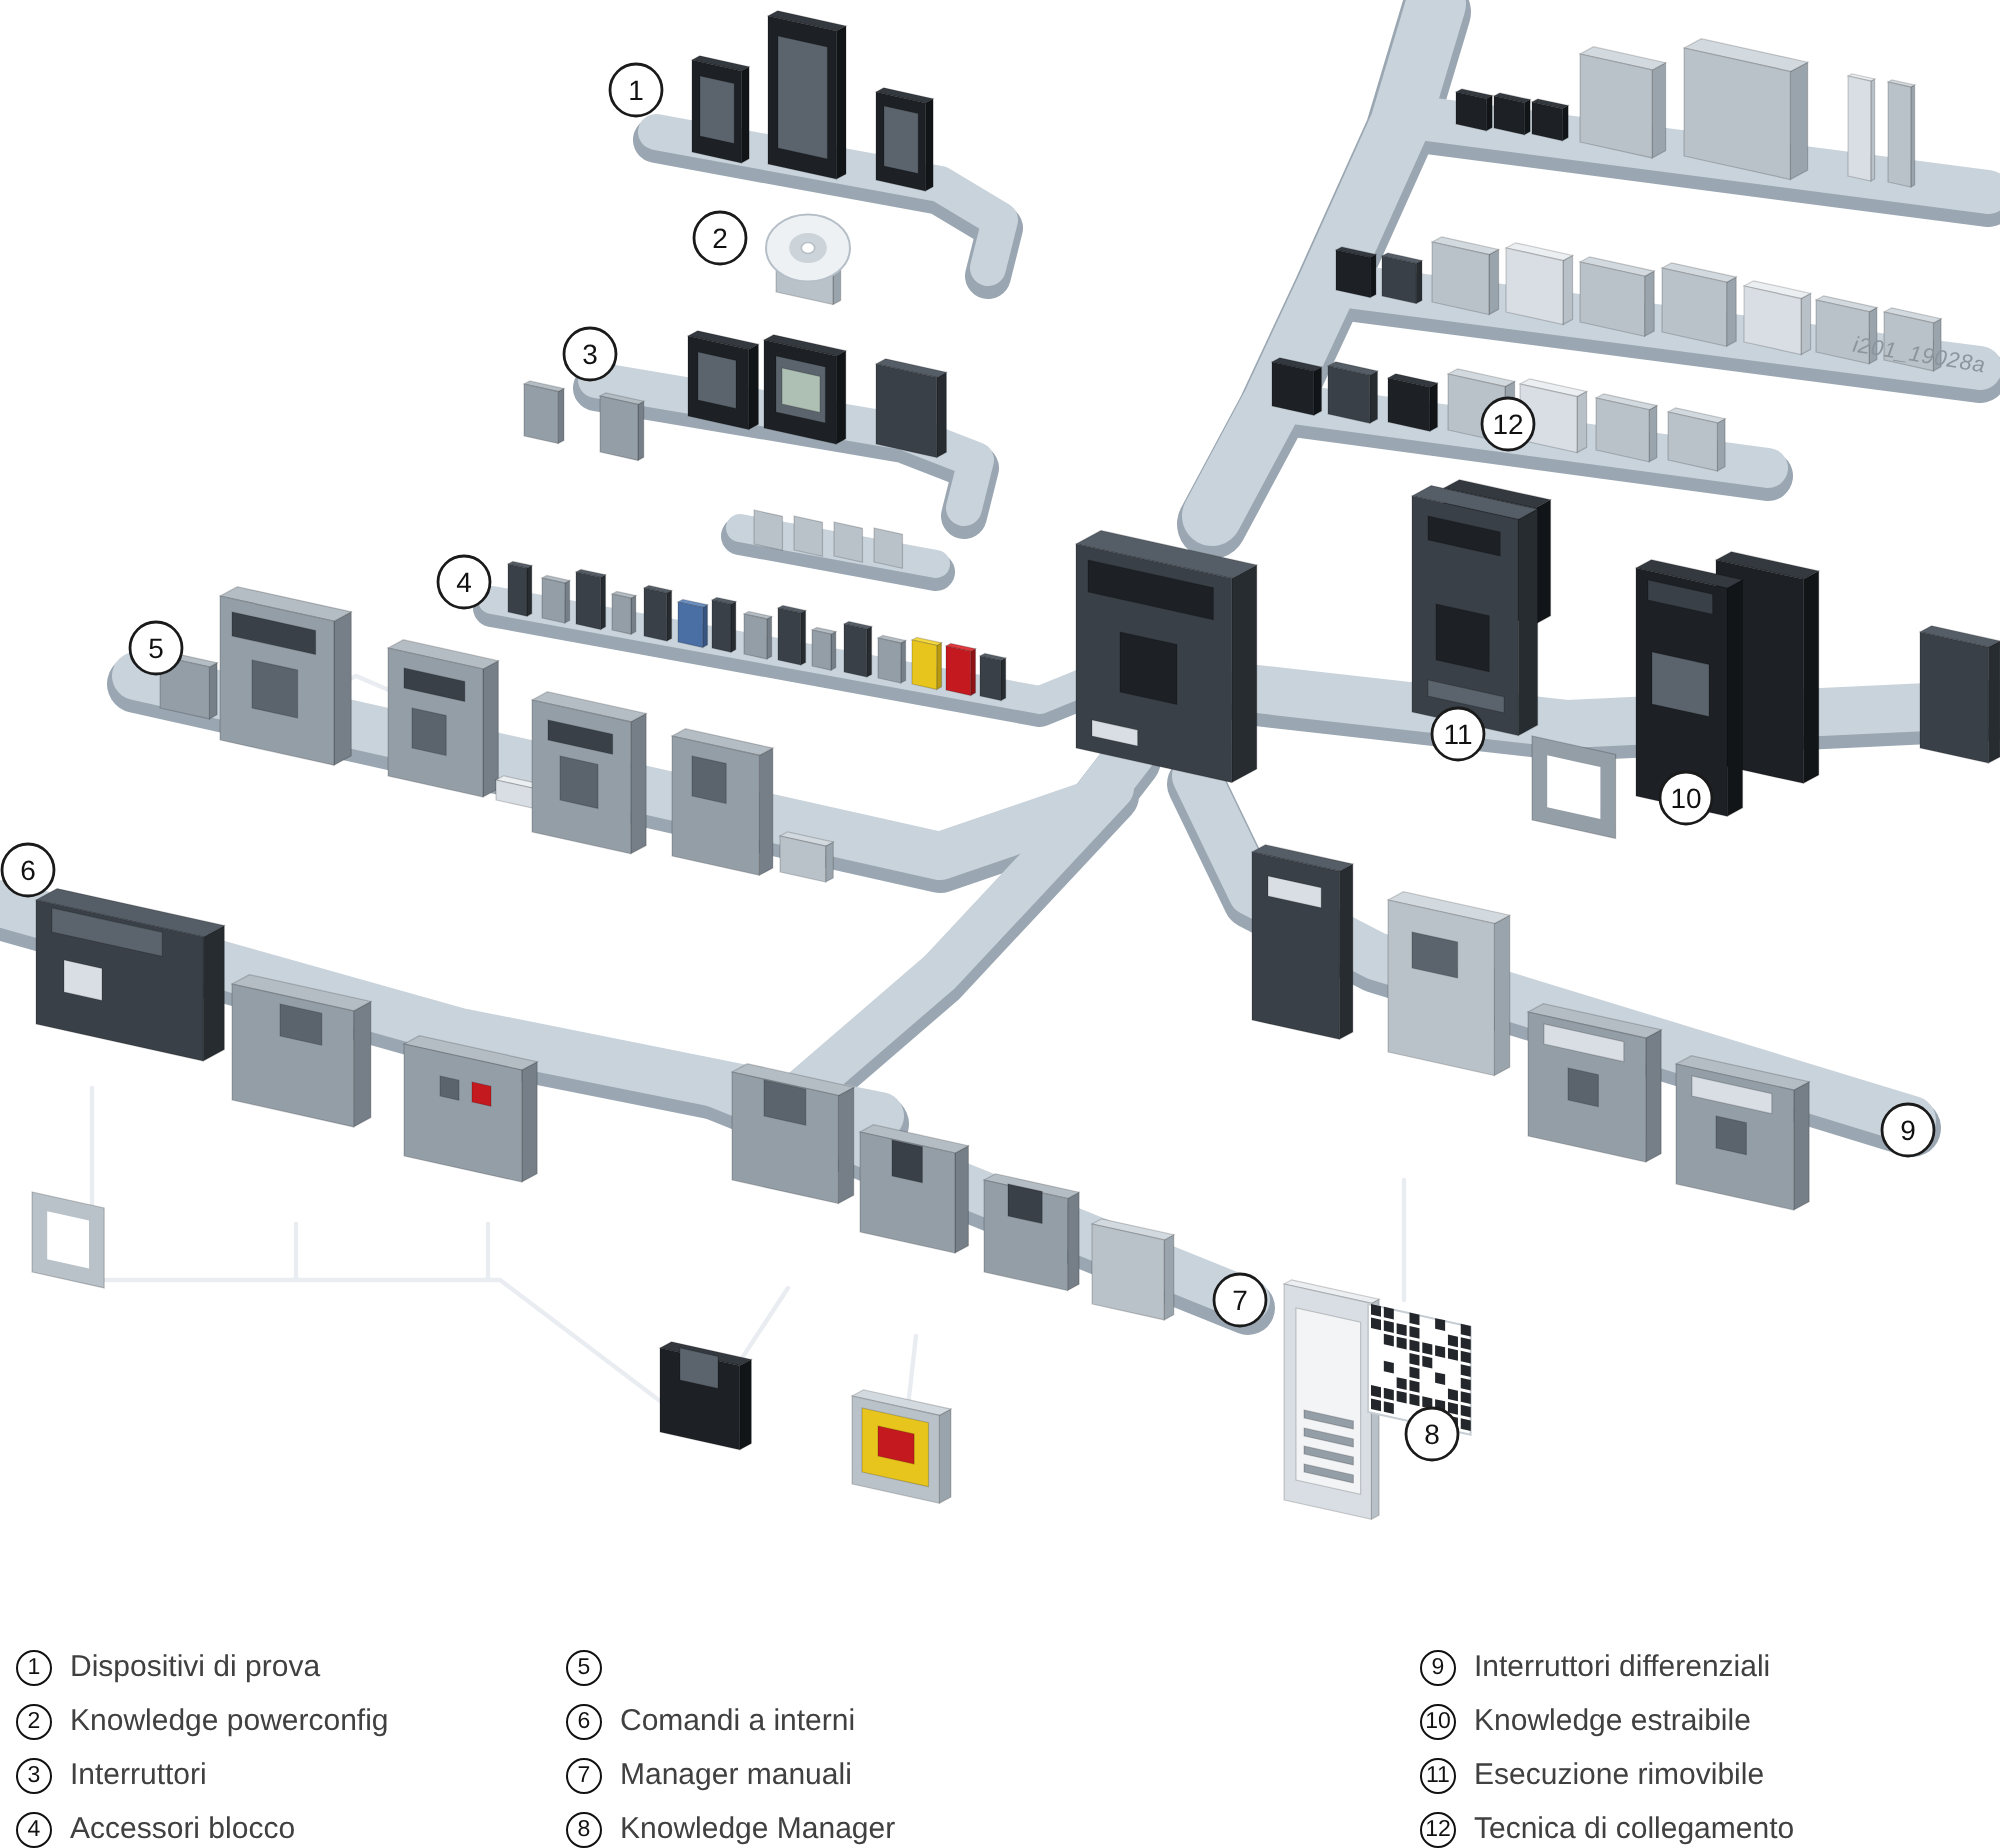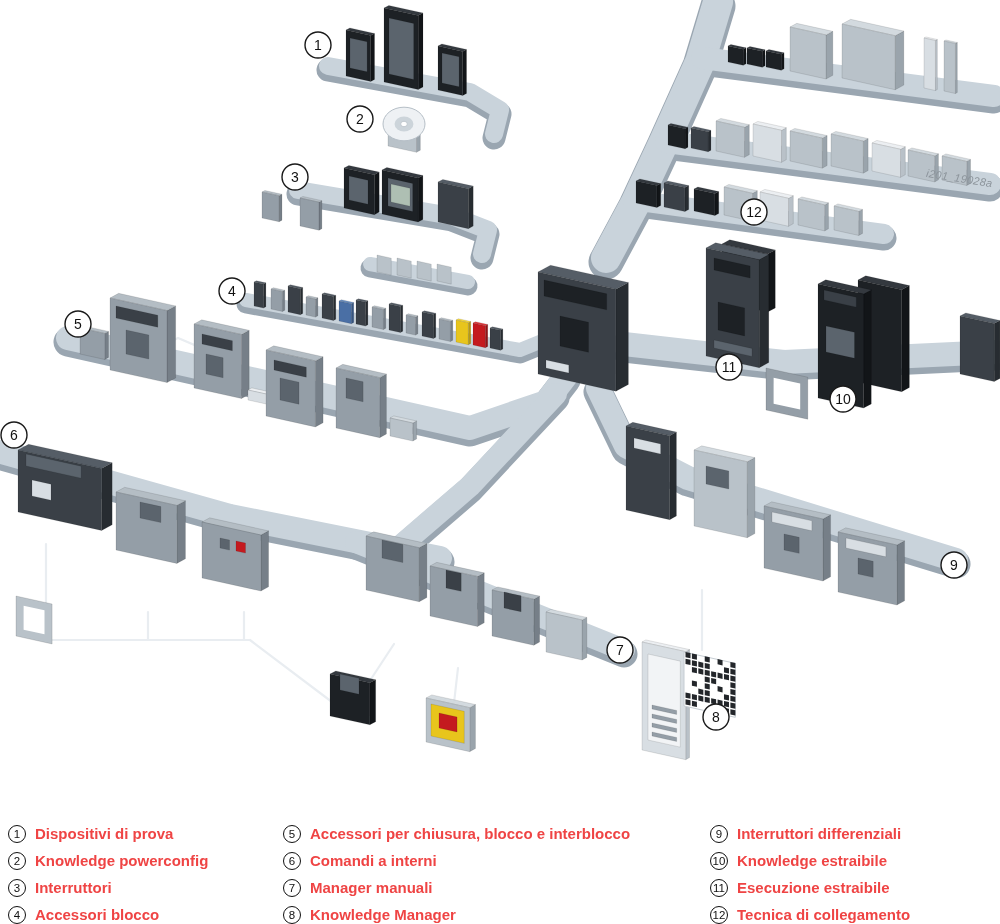--- a/index.html
+++ b/index.html
@@ -8,21 +8,21 @@
   #scene{position:absolute;left:0;top:0;}
   .watermark{position:absolute;left:926px;top:172px;transform:rotate(9deg);
              font-size:11px;font-style:italic;color:#8d959c;letter-spacing:.3px;}
   .legend{position:absolute;left:0;top:816px;width:1000px;height:108px;}
   .legend-col{position:absolute;top:4px;}
   #lcol1{left:8px;} #lcol2{left:283px;} #lcol3{left:710px;}
   .legend-row{display:flex;align-items:center;gap:9px;height:27px;white-space:nowrap;}
   .lnum{width:18px;height:18px;min-width:18px;border:1.4px solid #111;border-radius:50%;
         display:flex;align-items:center;justify-content:center;font-size:11.5px;color:#111;
         box-sizing:border-box;background:#fff;}
-  .llabel{font-size:15px;font-weight:700;color:#ef4444;}
+  .llabel{font-size:15px;font-weight:400;color:#404040;}
 </style>
 </head>
 <body>
 
 <div class="canvas">
   <svg id="scene" width="1000" height="816" viewBox="0 0 1000 816">
       <path d="M718 2 L 700 62 L 664 142 L 636 202 L 606 258" fill="none" stroke="#9aa6b1" stroke-width="35" stroke-linecap="round" stroke-linejoin="round" transform="translate(0,4)"></path>
       <path d="M702 58 L 994 96" fill="none" stroke="#9aa6b1" stroke-width="27" stroke-linecap="round" stroke-linejoin="round" transform="translate(0,4)"></path>
       <path d="M666 142 L 990 184" fill="none" stroke="#9aa6b1" stroke-width="27" stroke-linecap="round" stroke-linejoin="round" transform="translate(0,4)"></path>
       <path d="M632 200 L 884 234" fill="none" stroke="#9aa6b1" stroke-width="25" stroke-linecap="round" stroke-linejoin="round" transform="translate(0,4)"></path>
@@ -692,21 +692,20 @@
           <span class="llabel">Interruttori</span>
         </div>
         <div class="legend-row">
           <span class="lnum">4</span>
           <span class="llabel">Accessori blocco</span>
         </div>
       </div>
     <div class="legend-col" id="lcol2">
         <div class="legend-row">
           <span class="lnum">5</span>
-          <span class="llabel">Accessori per chiusura, blocco e interblocco</span>
         </div>
         <div class="legend-row">
           <span class="lnum">6</span>
           <span class="llabel">Comandi a interni</span>
         </div>
         <div class="legend-row">
           <span class="lnum">7</span>
           <span class="llabel">Manager manuali</span>
         </div>
         <div class="legend-row">
@@ -718,21 +717,21 @@
         <div class="legend-row">
           <span class="lnum">9</span>
           <span class="llabel">Interruttori differenziali</span>
         </div>
         <div class="legend-row">
           <span class="lnum">10</span>
           <span class="llabel">Knowledge estraibile</span>
         </div>
         <div class="legend-row">
           <span class="lnum">11</span>
-          <span class="llabel">Esecuzione estraibile</span>
+          <span class="llabel">Esecuzione rimovibile</span>
         </div>
         <div class="legend-row">
           <span class="lnum">12</span>
           <span class="llabel">Tecnica di collegamento</span>
         </div>
       </div>
   </div>
 </div>
 
 </body></html>

